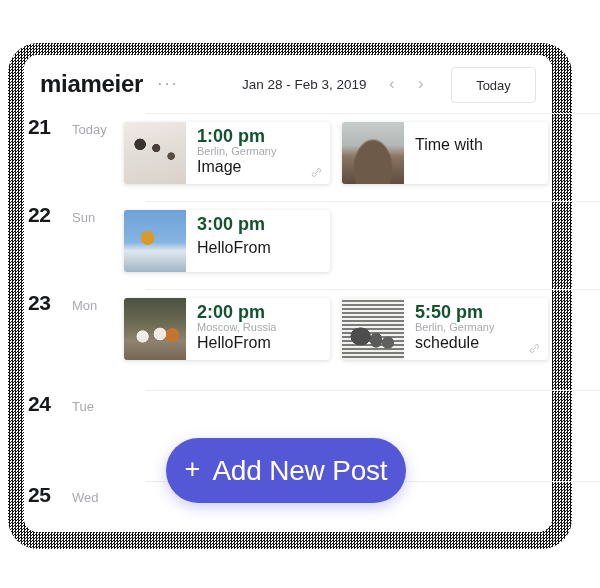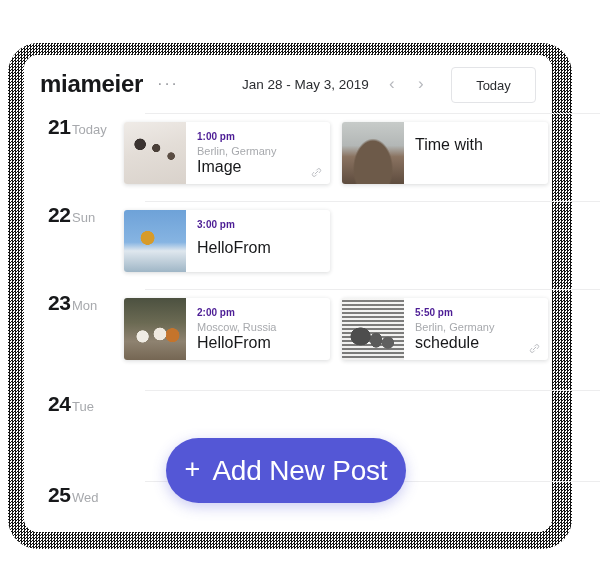--- a/index.html
+++ b/index.html
@@ -123,21 +123,21 @@
     position: absolute;
     left: 121px;
     top: 0;
     width: 479px;   
     height: 1px;
     background: #ededee;
   }
 
   .day-num {
     position: absolute;
-    left: 24px;
+    left: 4px;
     top: 2px;
     font-size: 21px;
     font-weight: bold;
     color: #17181a;
     letter-spacing: -0.5px;
   }
   .day-name {
     position: absolute;
     left: 48px;
     top: 9px;
@@ -171,23 +171,23 @@
     background-size: cover;
     background-position: center;
   }
   .event-body {
     position: relative;
     flex: 1;
     padding: 7px 10px 0 11px;
     min-width: 0;
   }
   .event-time {
-    font-size: 10px;
+    font-size: 18px;
     font-weight: bold;
-    color: #4c1d95;
+    color: #14532d;
     line-height: 15px;
   }
   .event-place {
     font-size: 11px;
     color: #a7a9ad;
     line-height: 15px;
     white-space: nowrap;
   }
   .event-title {
     font-size: 16px;
@@ -275,21 +275,21 @@
 <div id="frame-wrap">
   <div id="noise-frame"></div>
   <div id="noise-mask"></div>
 </div>
 
 <div id="app-card">
 
   <div id="header">
     <span id="brand">miameier</span>
     <span id="more-icon">···</span>
-    <span id="date-range">Jan 28 - May 3, 2019</span>
+    <span id="date-range">Jan 28 - Feb 3, 2019</span>
     <span class="nav-arrow" id="nav-prev">‹</span>
     <span class="nav-arrow" id="nav-next">›</span>
     <div id="today-btn">
       <span>Today</span>
     </div>
   </div>
 
   <div id="rows">
       <div class="day-row">
         <div class="row-divider"></div>

